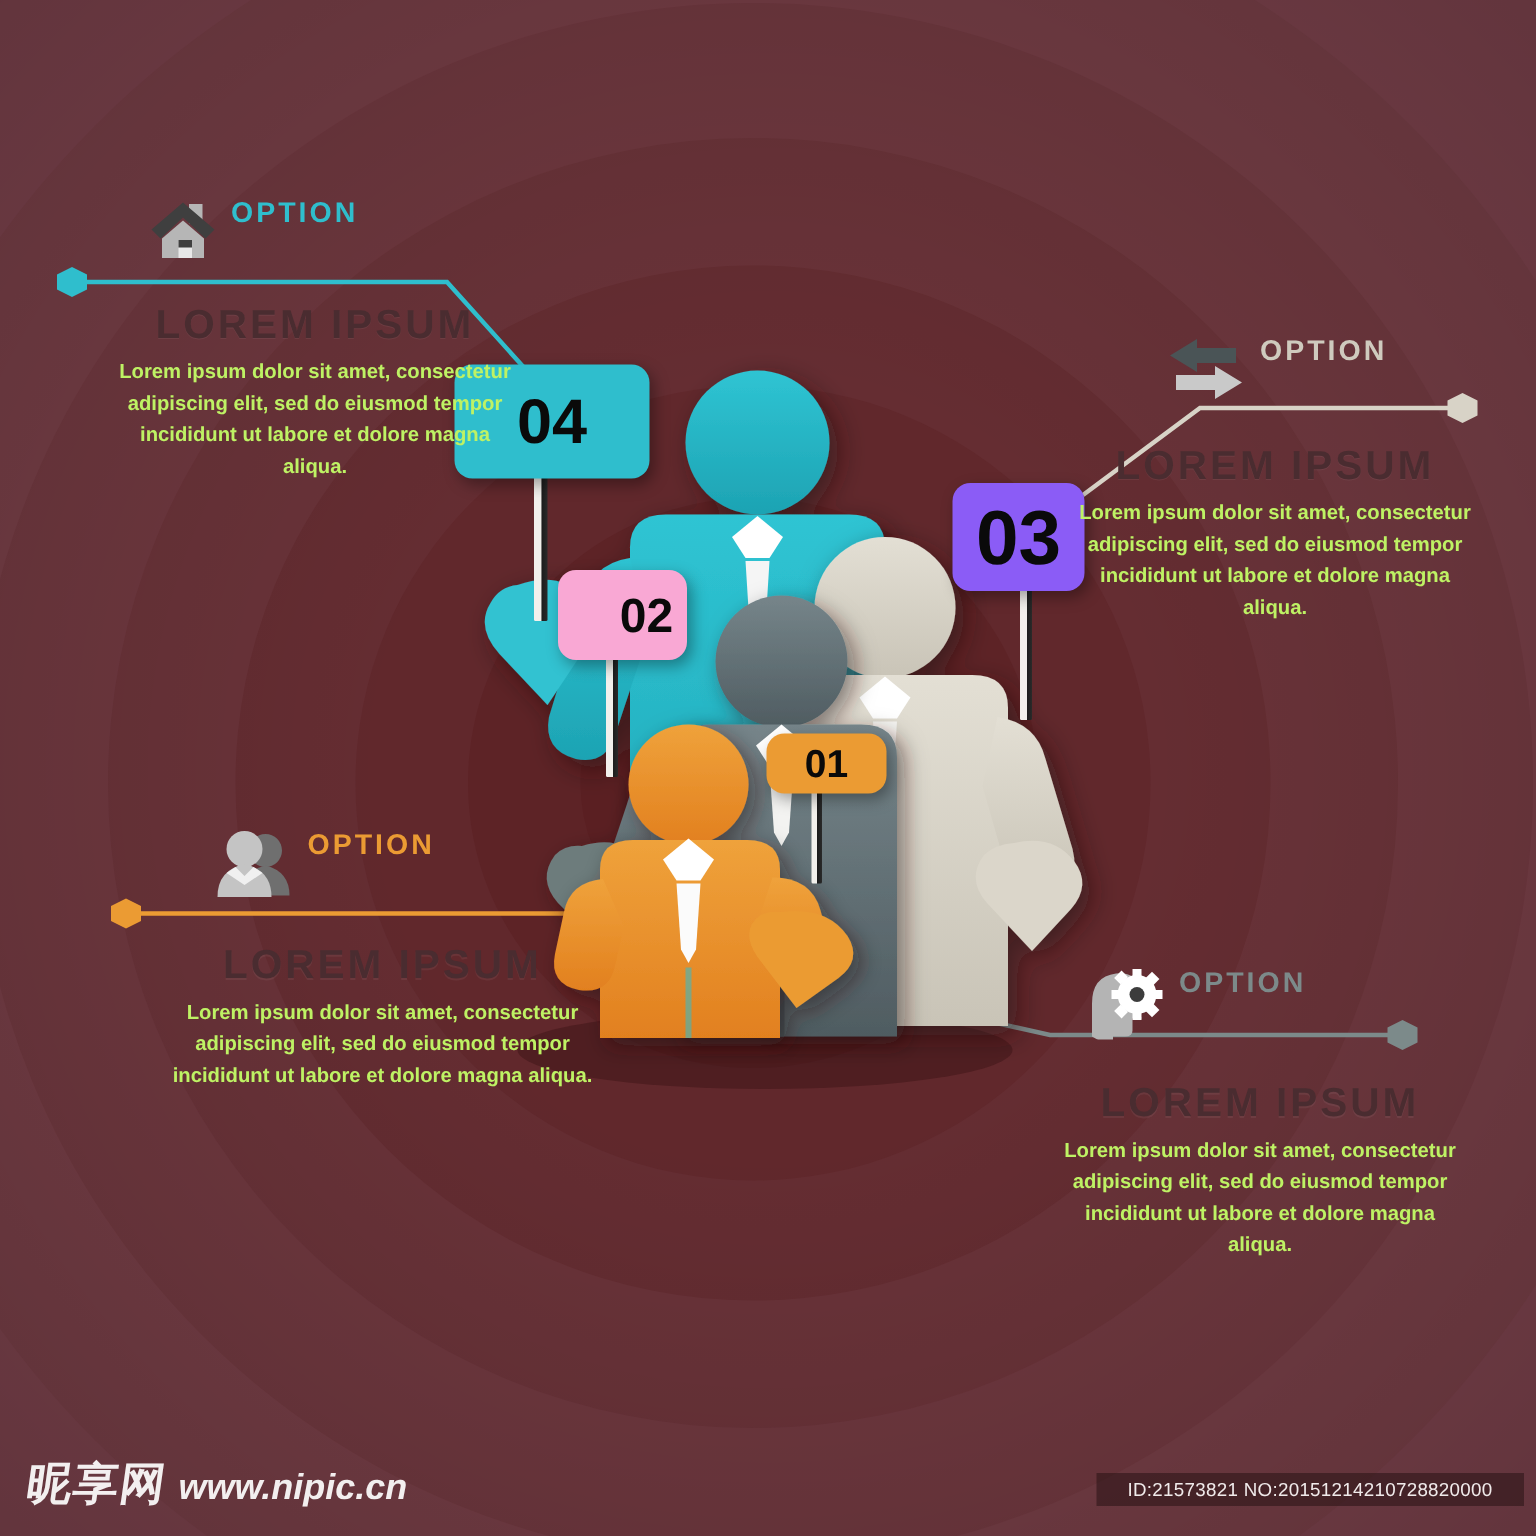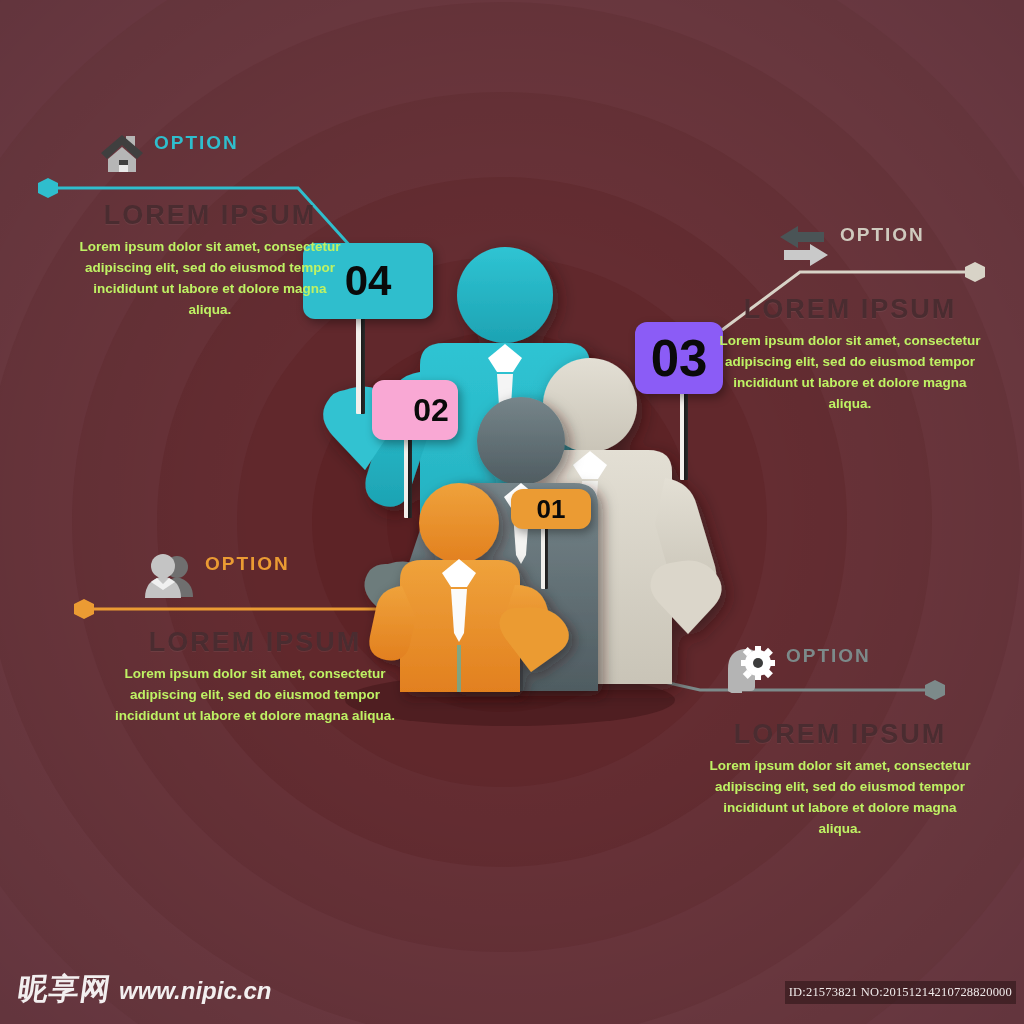--- a/index.html
+++ b/index.html
@@ -84,22 +84,22 @@
     letter-spacing:1px;
     transform:skewX(-8deg);
   }
   #wm .url {
     font-size:24px; font-style:italic; font-weight:bold; color:#ffffff;
   }
   #idbadge {
     position:absolute; right:8px; bottom:20px;
     background:rgba(40,18,20,0.55);
     color:#f0eaea; font-size:12.5px;
-    padding:4px 4px; letter-spacing:0.2px;
-    font-family:Liberation Serif, serif;
+    padding:4px 21px; letter-spacing:0.2px;
+    font-family:Liberation Sans, sans-serif;
     text-align:center;
   }
 </style>
 </head>
 <body>
 
 <div id="stage">
 
   <div class="bg-base"></div>
 

